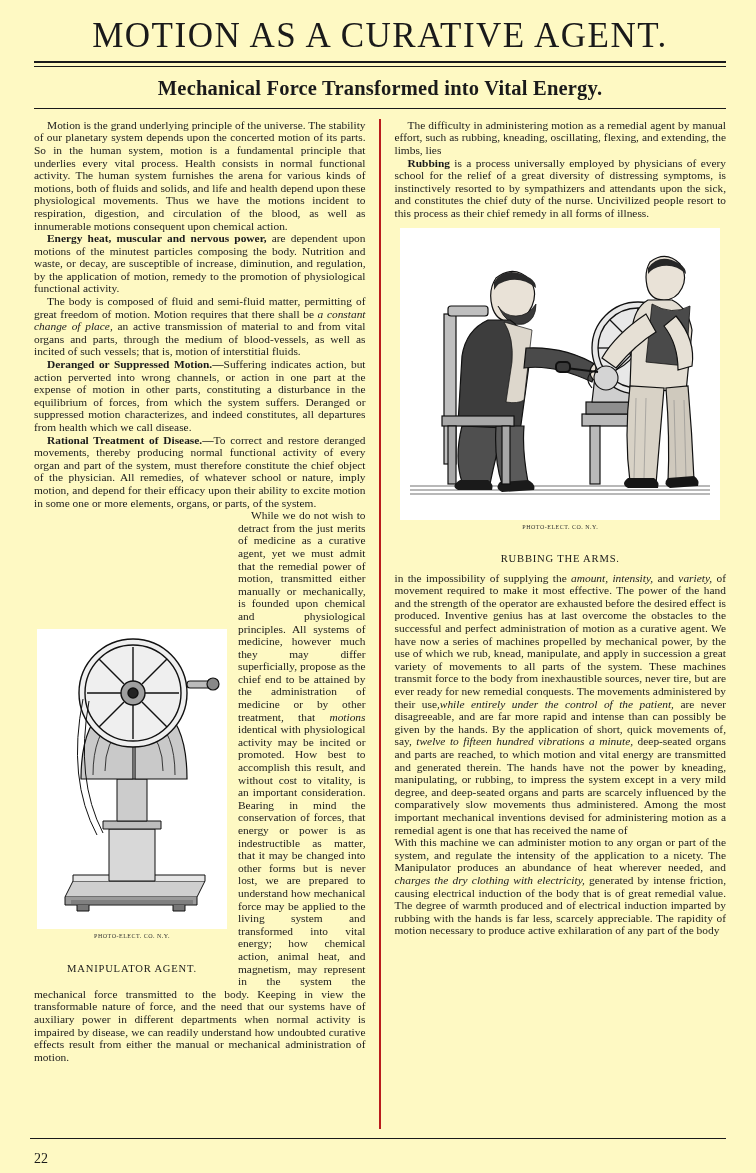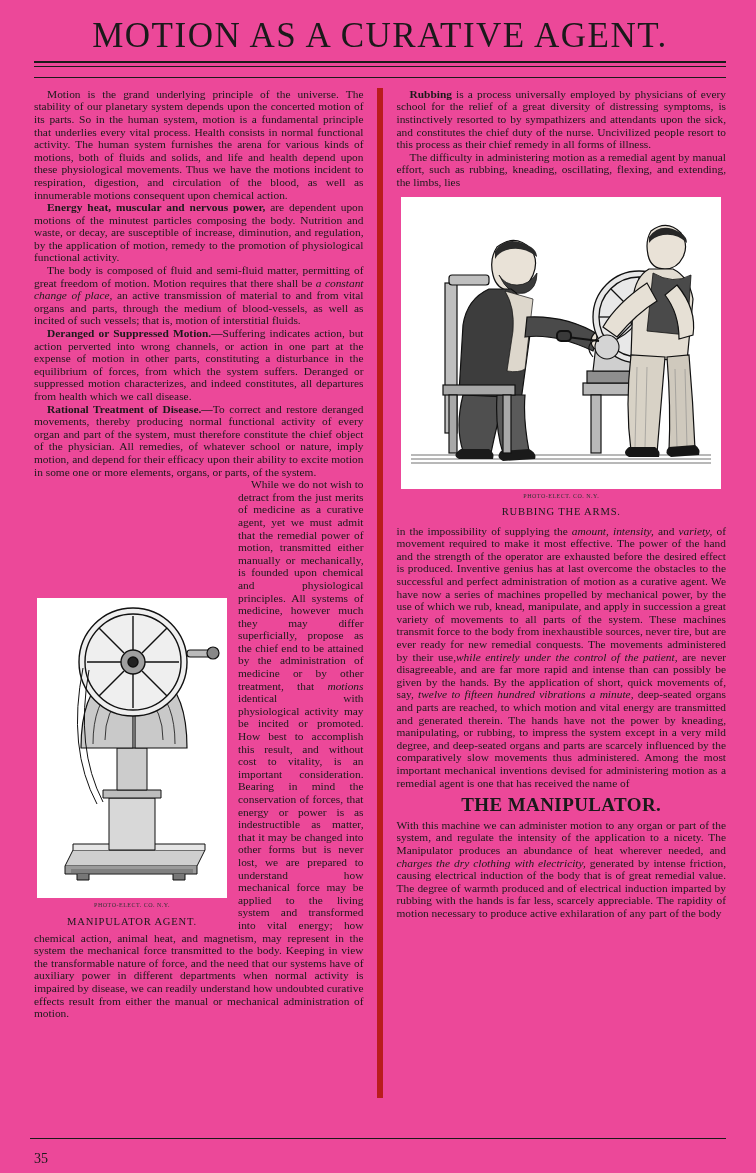--- a/index.html
+++ b/index.html
@@ -13,21 +13,21 @@
     font-family: "Liberation Serif", serif;
     color: #1a1a1a;
     overflow: hidden;
   }
   .page {
     position: relative;
     width: 756px;
     height: 1173px;
     box-sizing: border-box;
     padding: 14px 30px 10px 34px;
-    background: #ec4899;
+    background: #fef9c3;
   }
 
   
   .masthead {
     text-align: center;
   }
   .main-title {
     font-family: "Liberation Serif", serif;
     font-size: 35px;
     letter-spacing: 1.5px;
@@ -66,36 +66,36 @@
     height: 1010px;
   }
   .col {
     width: 339px;
     font-size: 11.4px;
     line-height: 12.6px;
     text-align: justify;
     text-justify: inter-word;
     hyphens: auto;
   }
-  .col-left { padding-right: 13px; border-right: 6px solid #b91c1c; }
+  .col-left { padding-right: 13px; border-right: 2px solid #b91c1c; }
   .col-right { padding-left: 14px; }
 
   p { margin: 0; text-indent: 13px; }
   .runin { font-weight: bold; }
   i { font-style: italic; }
 
   
   figure {
     margin: 6px 0 4px 0;
     text-align: center;
   }
   .fig-caption {
     font-size: 10.6px;
     letter-spacing: 0.8px;
-    margin-top: 4px;
+    margin-top: 20px;
     text-indent: 0;
     text-align: center;
   }
   .fig-top {
     float: none;
     margin: 8px 0 6px 0;
   }
   .fig-left-wrap {
     float: left;
     width: 196px;
@@ -141,20 +141,21 @@
 </style>
 </head>
 <body>
 
 <div class="page">
 
   <div class="masthead">
     <h1 class="main-title">MOTION AS A CURATIVE AGENT.</h1>
     <hr class="rule-double">
     <hr class="rule-thin">
+    <h2 class="subtitle">Mechanical Force Transformed into Vital Energy.</h2>
     <hr class="rule-sub">
   </div>
 
   <div class="columns">
 
     <div class="col col-left">
 
       <p>Motion is the grand underlying principle of the universe. The stability of our planetary system depends upon the concerted motion of its parts. So in the human system, motion is a fundamental principle that underlies every vital process. Health consists in normal functional activity. The human system furnishes the arena for various kinds of motions, both of fluids and solids, and life and health depend upon these physiological movements. Thus we have the motions incident to respiration, digestion, and circulation of the blood, as well as innumerable motions consequent upon chemical action.</p>
 
       <p><span class="runin">Energy heat, muscular and nervous power,</span><span> are dependent upon motions of the minutest particles composing the body. Nutrition and waste, or decay, are susceptible of increase, diminution, and regulation, by the application of motion, remedy to the promotion of physiological functional activity.</span></p>
@@ -227,23 +228,23 @@
         </svg>
         <div class="sig">PHOTO-ELECT. CO. N.Y.</div>
         <div class="fig-caption">MANIPULATOR AGENT.</div>
       </div>
 
       <p><span>While we do not wish to detract from the just merits of medicine as a curative agent, yet we must admit that the remedial power of motion, transmitted either manually or mechanically, is founded upon chemical and physiological principles. All systems of medicine, however much they may differ superficially, propose as the chief end to be attained by the administration of medicine or by other treatment, that </span><i>motions</i><span> identical with physiological activity may be incited or promoted. How best to accomplish this result, and without cost to vitality, is an important consideration. Bearing in mind the conservation of forces, that energy or power is as indestructible as matter, that it may be changed into other forms but is never lost, we are prepared to understand how mechanical force may be applied to the living system and transformed into vital energy; how chemical action, animal heat, and magnetism, may represent in the system the mechanical force transmitted to the body. Keeping in view the transformable nature of force, and the need that our systems have of auxiliary power in different departments when normal activity is impaired by disease, we can readily understand how undoubted curative effects result from either the manual or mechanical administration of motion.</span></p>
     </div>
 
     <div class="col col-right">
 
+      <p>The difficulty in administering motion as a remedial agent by manual effort, such as rubbing, kneading, oscillating, flexing, and extending, the limbs, lies</p>
+
       <p><span class="runin">Rubbing</span><span> is a process universally employed by physicians of every school for the relief of a great diversity of distressing symptoms, is instinctively resorted to by sympathizers and attendants upon the sick, and constitutes the chief duty of the nurse. Uncivilized people resort to this process as their chief remedy in all forms of illness.</span></p>
-
-      <p>The difficulty in administering motion as a remedial agent by manual effort, such as rubbing, kneading, oscillating, flexing, and extending, the limbs, lies</p>
 
       <figure class="fig-top">
         <svg class="engraving" width="320" height="292" viewBox="0 0 320 292">
           <rect x="0" y="0" width="320" height="292" fill="#ffffff"></rect>
 
           <g stroke="#333" stroke-width="0.7">
             <line x1="10" y1="258" x2="310" y2="258"></line>
             <line x1="10" y1="262" x2="310" y2="262"></line>
             <line x1="10" y1="266" x2="310" y2="266"></line>
           </g>
@@ -345,21 +346,20 @@
             <path d="M228 250 q-8 6 0 10 l30 0 q2 -6 -4 -10z" fill="#161616"></path>
             <path d="M268 250 q-6 6 2 10 l28 -2 q2 -6 -4 -10z" fill="#161616"></path>
           </g>
         </svg>
         <div class="sig">PHOTO-ELECT. CO. N.Y.</div>
         <figcaption class="fig-caption">RUBBING THE ARMS.</figcaption>
       </figure>
 
       <p style="text-indent:0"><span>in the impossibility of supplying the </span><i>amount, intensity,</i><span> and </span><i>variety,</i><span> of movement required to make it most effective. The power of the hand and the strength of the operator are exhausted before the desired effect is produced. Inventive genius has at last overcome the obstacles to the successful and perfect administration of motion as a curative agent. We have now a series of machines propelled by mechanical power, by the use of which we rub, knead, manipulate, and apply in succession a great variety of movements to all parts of the system. These machines transmit force to the body from inexhaustible sources, never tire, but are ever ready for new remedial conquests. The movements administered by their use,</span><i>while entirely under the control of the patient,</i><span> are never disagreeable, and are far more rapid and intense than can possibly be given by the hands. By the application of short, quick movements of, say, </span><i>twelve to fifteen hundred vibrations a minute,</i><span> deep-seated organs and parts are reached, to which motion and vital energy are transmitted and generated therein. The hands have not the power by kneading, manipulating, or rubbing, to impress the system except in a very mild degree, and deep-seated organs and parts are scarcely influenced by the comparatively slow movements thus administered. Among the most important mechanical inventions devised for administering motion as a remedial agent is one that has received the name of</span></p>
 
-      <h3 class="section-head">THE MANIPULATOR.</h3>
 
       <p style="text-indent:0"><span>With this machine we can administer motion to any organ or part of the system, and regulate the intensity of the application to a nicety. The Manipulator produces an abundance of heat wherever needed, and </span><i>charges the dry clothing with electricity,</i><span> generated by intense friction, causing electrical induction of the body that is of great remedial value. The degree of warmth produced and of electrical induction imparted by rubbing with the hands is far less, scarcely appreciable. The rapidity of motion necessary to produce active exhilaration of any part of the body</span></p>
     </div>
   </div>
 
   <div class="bottom-rule"></div>
-  <div class="pagenum">35</div>
+  <div class="pagenum">22</div>
 </div>
 
 </body></html>

